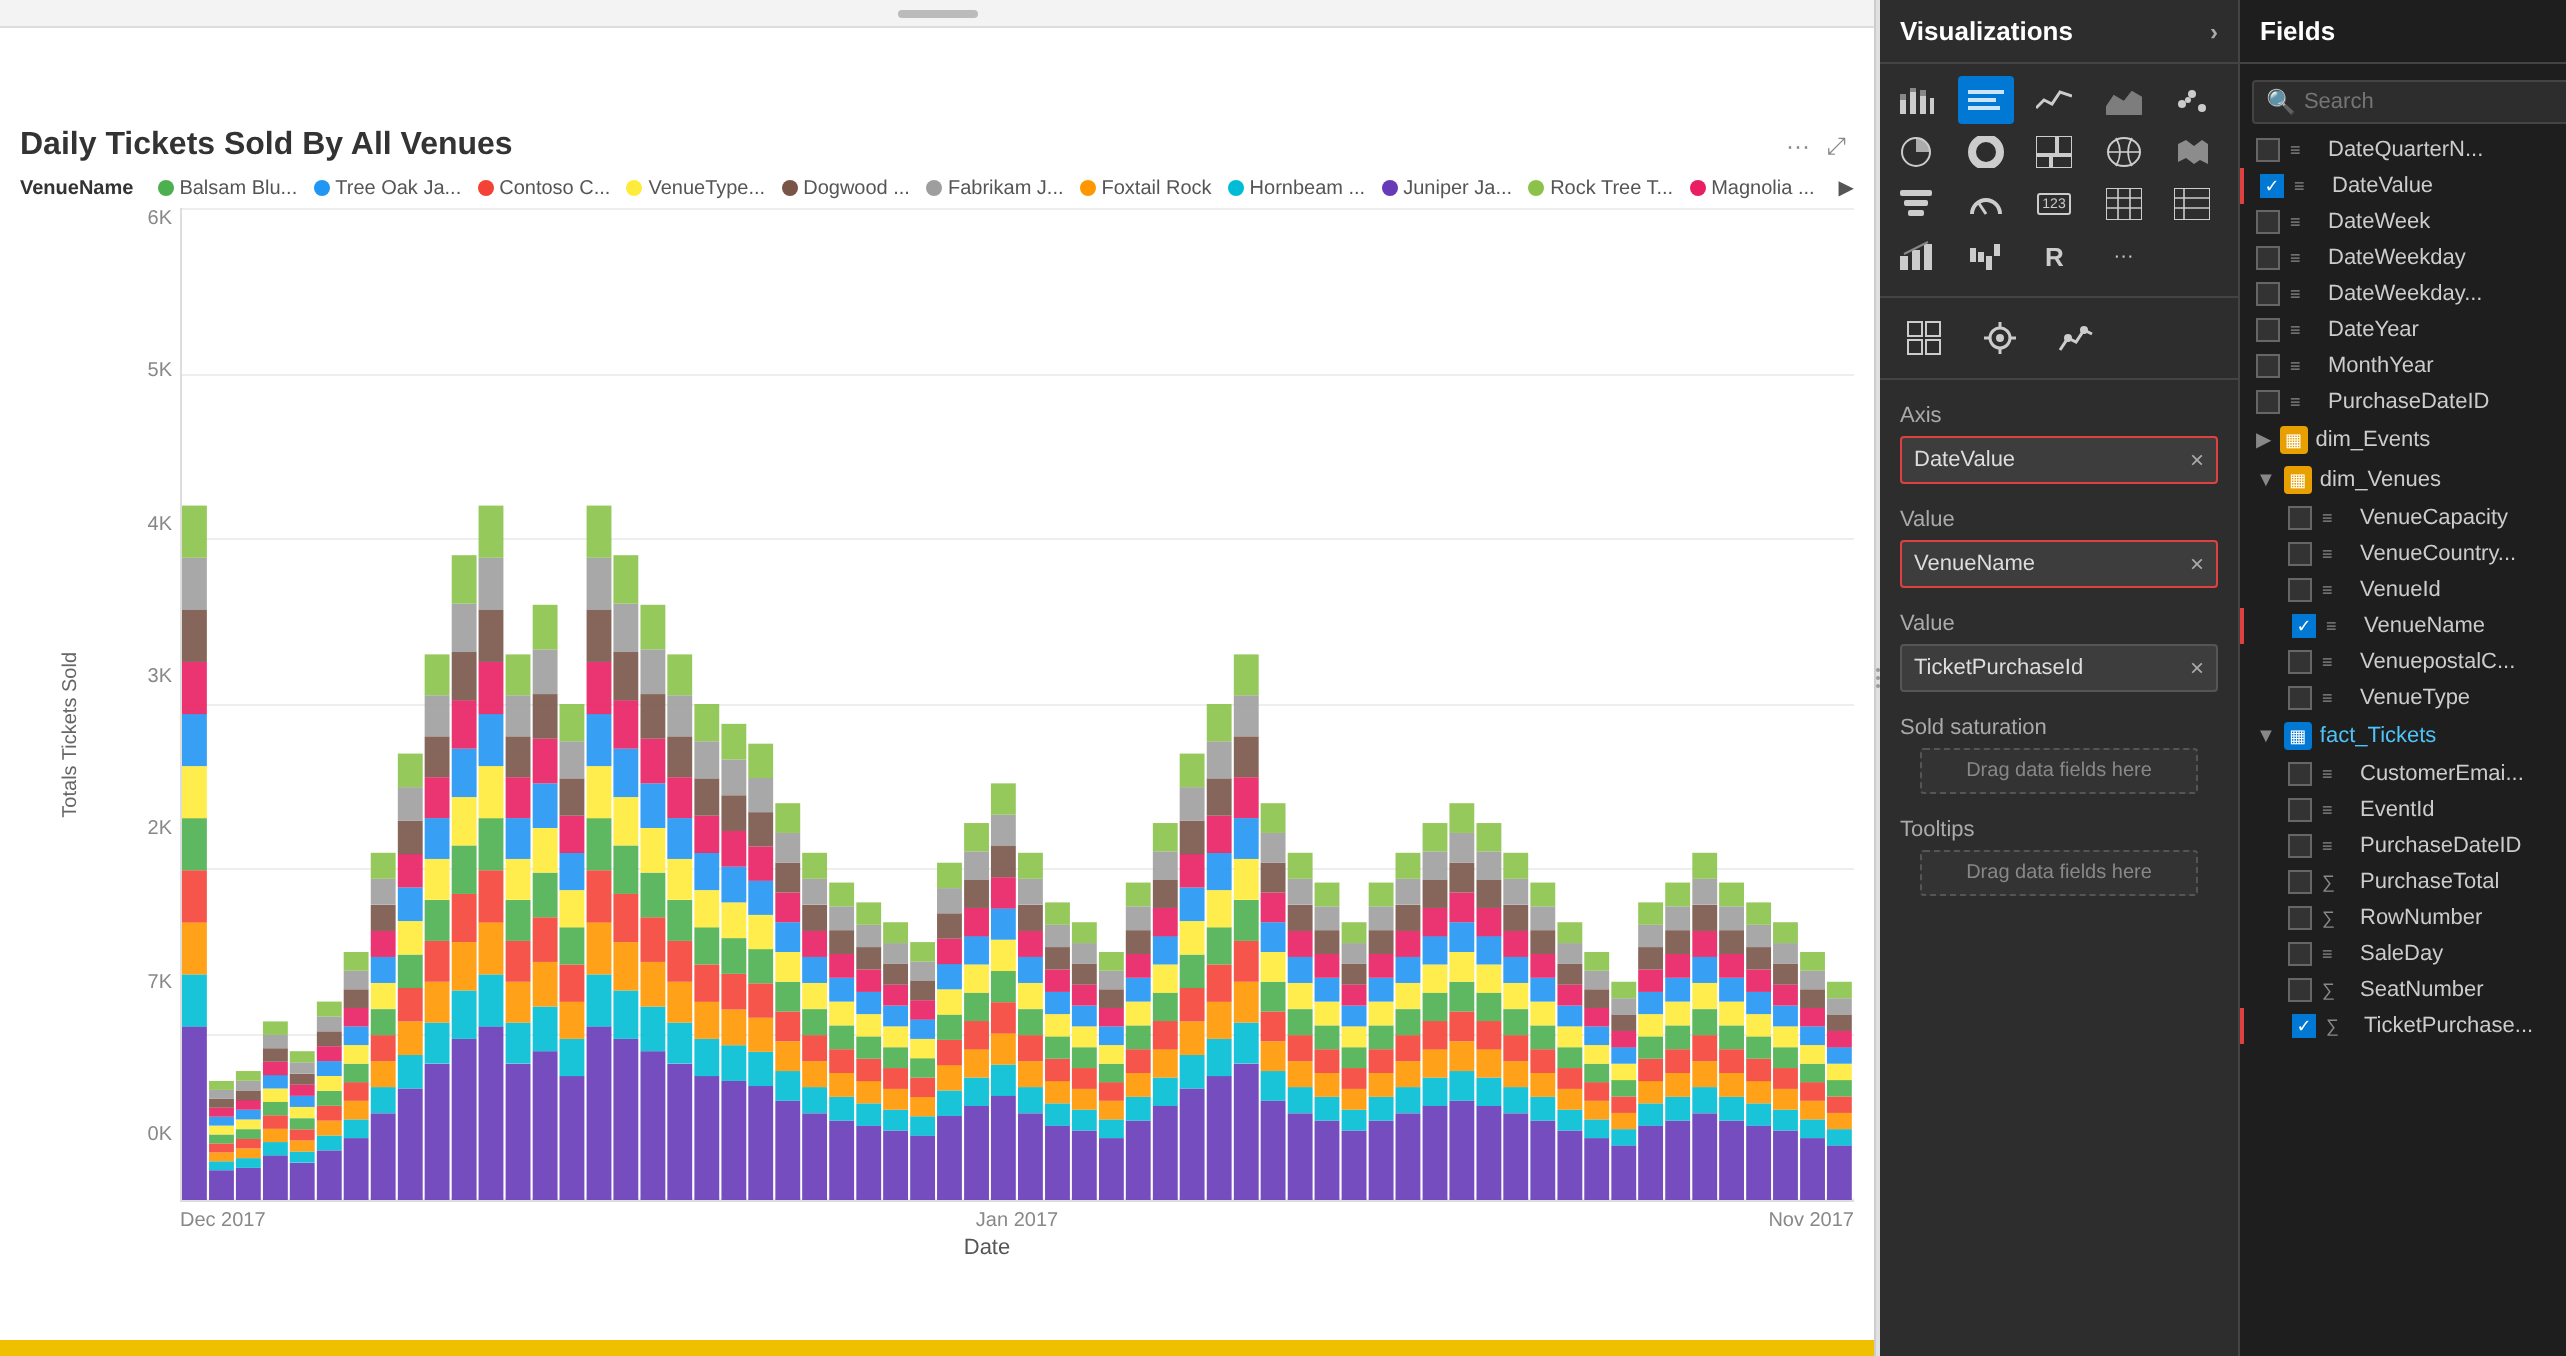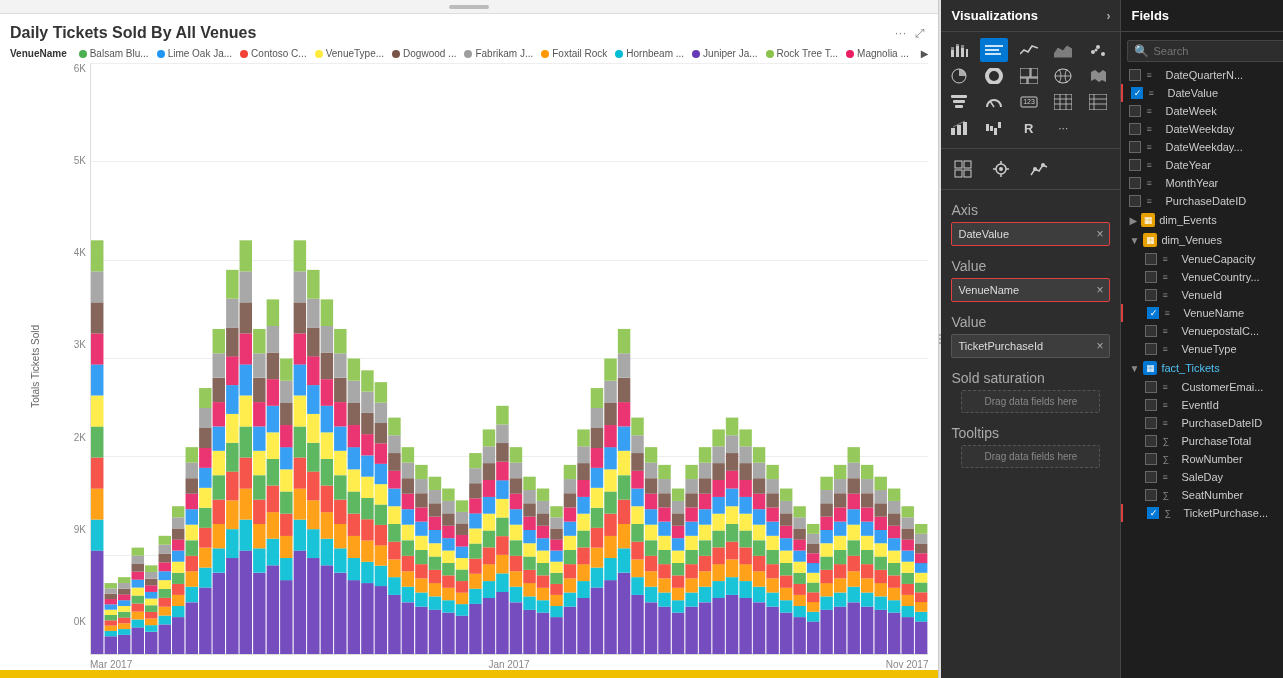--- a/index.html
+++ b/index.html
@@ -6,20 +6,21 @@
     body { font-family: 'Segoe UI', Arial, sans-serif; font-size: 12px; background: #fff; display: flex; width: 1283px; height: 678px; overflow: hidden; }
 
     
     .main-area {
       flex: 1;
       display: flex;
       flex-direction: column;
       background: #fff;
       border-right: 1px solid #ccc;
       position: relative;
+      gap: 40px;
     }
 
     .top-bar {
       height: 14px;
       background: #f3f3f3;
       border-bottom: 1px solid #ddd;
       display: flex;
       align-items: center;
       justify-content: center;
     }
@@ -231,21 +232,21 @@
     .field-wells {
       flex: 1;
       overflow-y: auto;
       padding: 6px 0;
     }
 
     .field-well-section {
       padding: 4px 10px;
     }
     .field-well-label {
-      font-size: 14px;
+      font-size: 11px;
       color: #aaa;
       margin-bottom: 4px;
     }
     .field-well-item {
       display: flex;
       align-items: center;
       justify-content: space-between;
       background: #3d3d3d;
       border-radius: 2px;
       padding: 4px 6px;
@@ -438,21 +439,21 @@
     </div>
 
     <div class="legend-bar">
       <span class="venue-name-label">VenueName</span>
       <div class="legend-item">
         <div class="legend-dot" style="background:#4CAF50"></div>
         <span>Balsam Blu...</span>
       </div>
       <div class="legend-item">
         <div class="legend-dot" style="background:#2196F3"></div>
-        <span>Lime Oak Ja...</span>
+        <span>Tree Oak Ja...</span>
       </div>
       <div class="legend-item">
         <div class="legend-dot" style="background:#F44336"></div>
         <span>Contoso C...</span>
       </div>
       <div class="legend-item">
         <div class="legend-dot" style="background:#FFEB3B"></div>
         <span>VenueType...</span>
       </div>
       <div class="legend-item">
@@ -492,21 +493,21 @@
       </div>
       <div style="flex:1;display:flex;flex-direction:column;">
         <div style="flex:1;position:relative;display:flex;">
 
           <div style="width:30px;display:flex;flex-direction:column;justify-content:space-between;align-items:flex-end;padding-right:4px;padding-bottom:28px;">
             <span class="y-tick">6K</span>
             <span class="y-tick">5K</span>
             <span class="y-tick">4K</span>
             <span class="y-tick">3K</span>
             <span class="y-tick">2K</span>
-            <span class="y-tick">9K</span>
+            <span class="y-tick">7K</span>
             <span class="y-tick">0K</span>
           </div>
 
           <div class="bars-area">
             <div class="grid-lines">
               <div class="grid-line"></div>
               <div class="grid-line"></div>
               <div class="grid-line"></div>
               <div class="grid-line"></div>
               <div class="grid-line"></div>
@@ -1194,24 +1195,25 @@
                 <rect x="747.7" y="423.0" width="11.3" height="8.3" fill="#2196F3" opacity="0.9"></rect>
                 <rect x="747.7" y="414.8" width="11.3" height="8.3" fill="#E91E63" opacity="0.9"></rect>
                 <rect x="747.7" y="406.5" width="11.3" height="8.3" fill="#795548" opacity="0.9"></rect>
                 <rect x="747.7" y="398.3" width="11.3" height="8.3" fill="#9E9E9E" opacity="0.9"></rect>
                 <rect x="747.7" y="390.0" width="11.3" height="8.3" fill="#8BC34A" opacity="0.9"></rect>
               </svg>
           </div>
         </div>
 
         <div style="display:flex;padding-left:30px;justify-content:space-between;padding-top:4px;">
-          <span class="x-tick">Mar 2017</span>
+          <span class="x-tick">Dec 2017</span>
           <span class="x-tick">Jan 2017</span>
           <span class="x-tick">Nov 2017</span>
         </div>
+        <div class="x-axis-title">Date</div>
       </div>
     </div>
   </div>
 
   <div style="height:8px;background:#f0c000;margin-top:auto;"></div>
 </div>
 
 <div class="resize-handle">
   <div class="resize-dots">
     <div class="resize-dot"></div>

